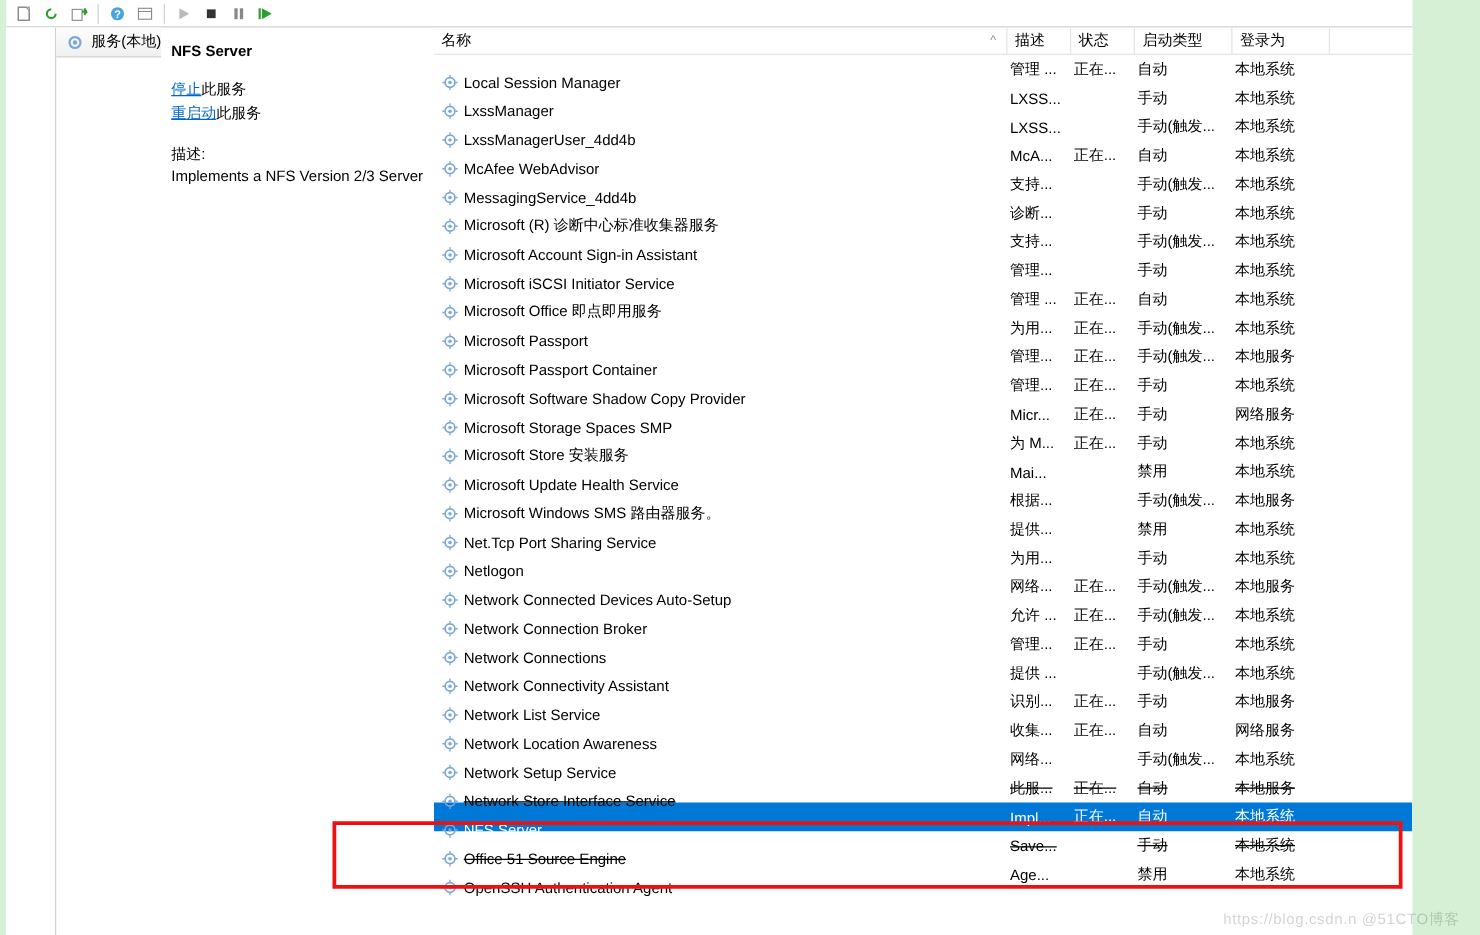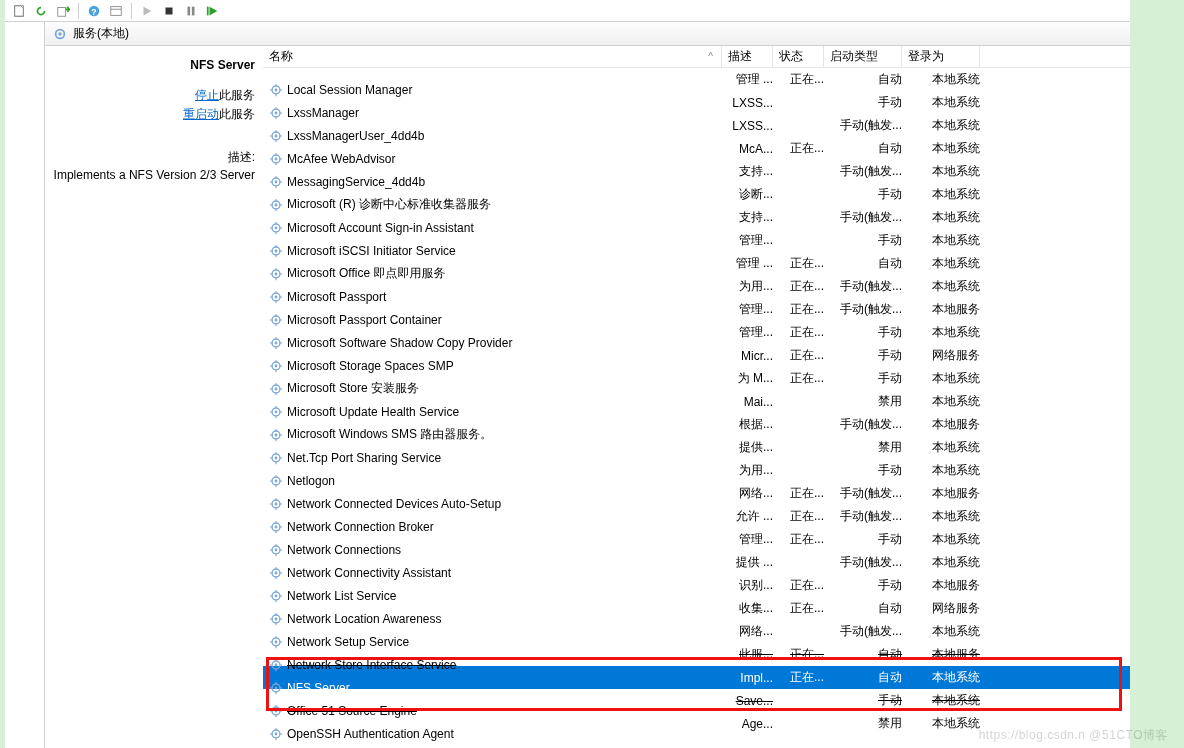--- a/index.html
+++ b/index.html
@@ -8,30 +8,30 @@
 .app { background:#fff; position:absolute; left:5px; top:0; width:1125px; height:748px; }
 
 .toolbar { height:22px; border-bottom:1px solid #d0d0d0; display:flex; align-items:center; padding-left:4px; gap:2px; }
 .tbtn { width:20px; height:18px; display:flex; align-items:center; justify-content:center; cursor:pointer; }
 .tdiv { width:1px; height:16px; background:#d0d0d0; margin:0 3px; }
 .tico { width:14px; height:14px; display:block; }
 
 .content { display:flex; height:calc(100% - 22px); }
 .treepanel { width:40px; border-right:1px solid #d0d0d0; background:#fff; }
 
-.main { flex:1; display:flex; flex-direction:column;text-align:right; }
+.main { flex:1; display:flex; flex-direction:row; }
 .mainhead { height:24px; background:linear-gradient(#fdfdfd,#f0f0f0); border-bottom:1px solid #d0d0d0; display:flex; align-items:center; padding-left:8px; gap:6px; font-size:12px; }
 .gicon { width:14px; height:14px; }
 
 .split { display:flex; flex:1; overflow:hidden; }
 
 .detail { width:218px; padding:12px 8px 8px 8px; font-size:12px; }
 .detail .dtitle { font-weight:bold; color:#000; margin-bottom:14px; }
 .detail a { color:#0066cc; text-decoration:underline; cursor:pointer; }
-.detail .actions { margin-bottom:24px; line-height:1.6; }
+.detail .actions { margin-bottom:14px; line-height:1.6; }
 .detail .desc { line-height:1.5; color:#000; }
 
 .listwrap { flex:1; overflow:hidden; display:flex; flex-direction:column; }
 .colhead { height:22px; display:flex; font-size:12px; border-bottom:1px solid #e5e5e5; background:#fff; }
 .ch { display:flex; align-items:center; padding-left:6px; border-right:1px solid #e5e5e5; cursor:pointer; user-select:none; position:relative; }
 .ch.sort::after { content:"^"; position:absolute; right:8px; color:#888; font-size:10px; }
 .c-name  { width:459px; }
 .c-desc  { width:51px; }
 .c-state { width:51px; }
 .c-start { width:78px; }

